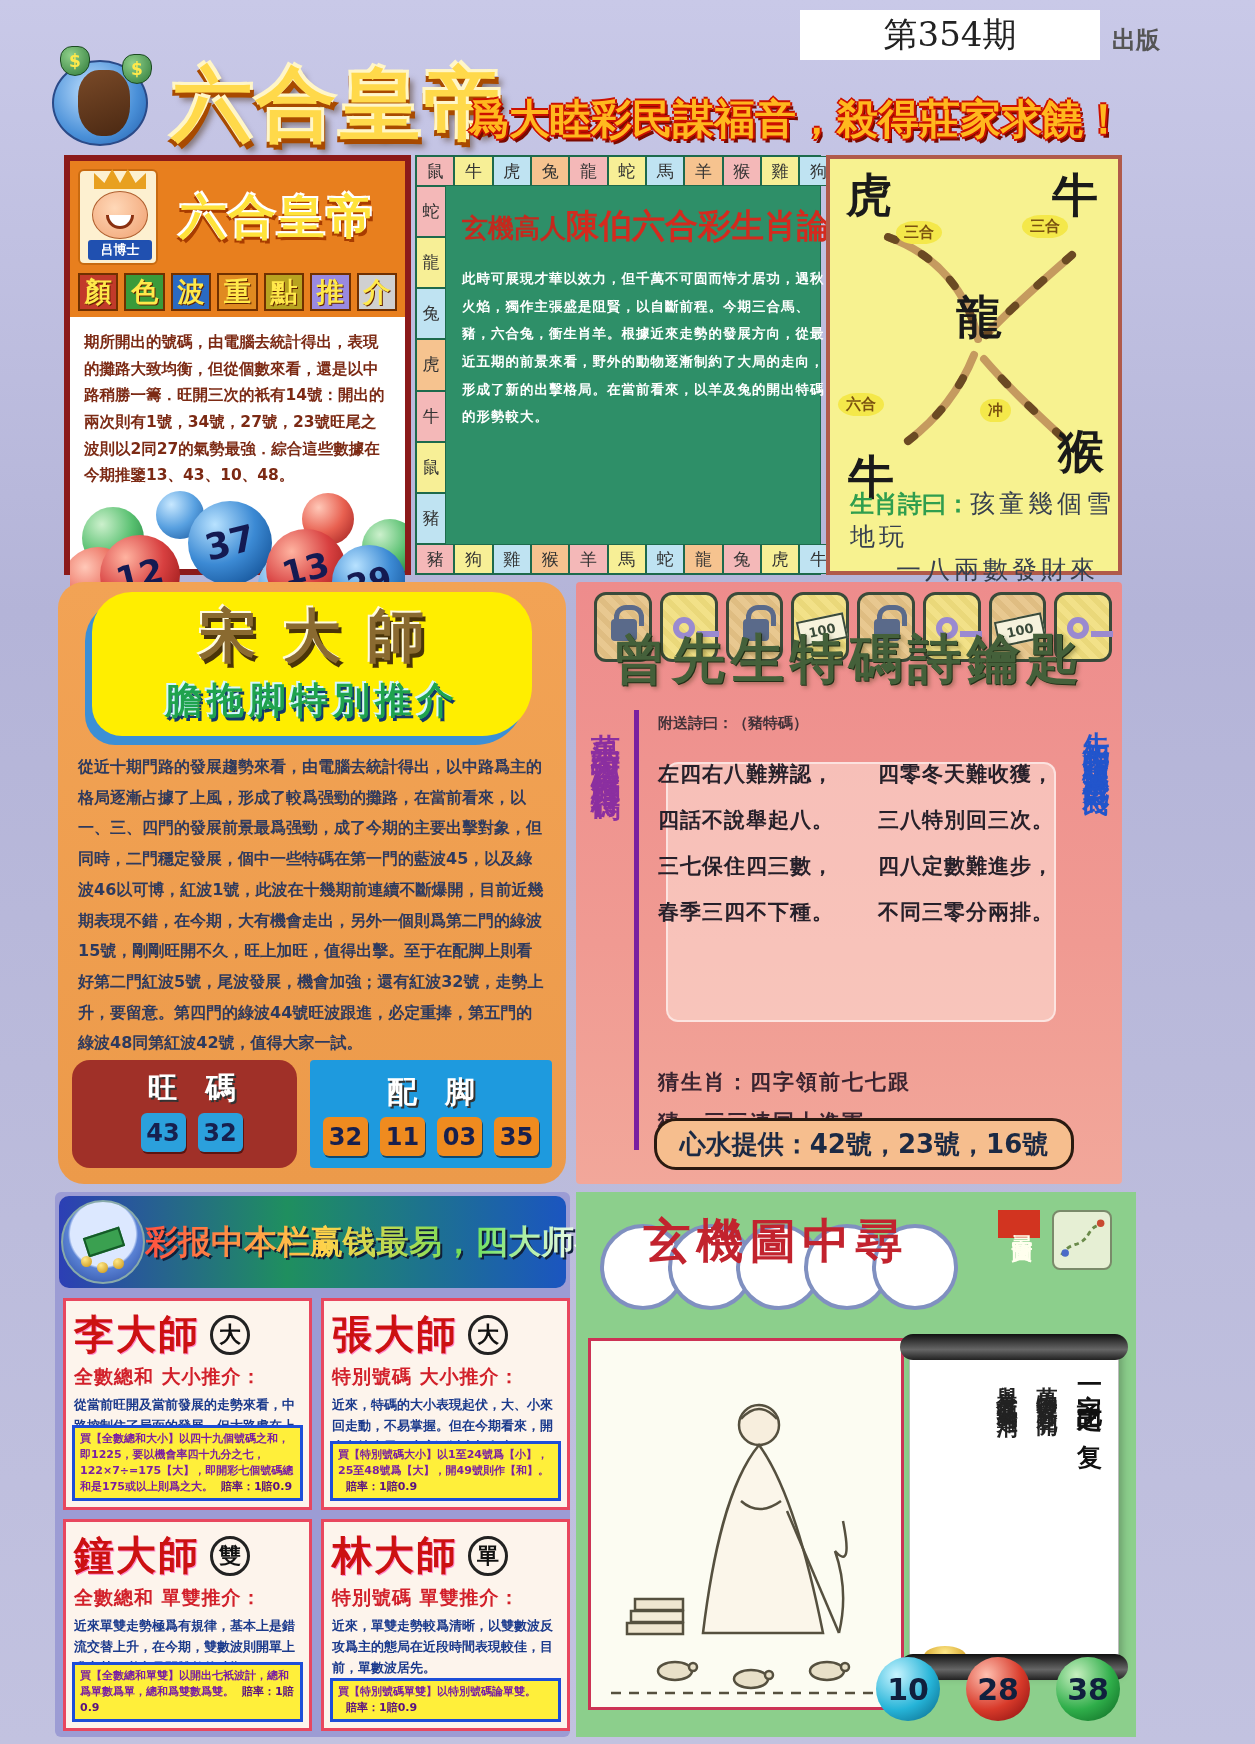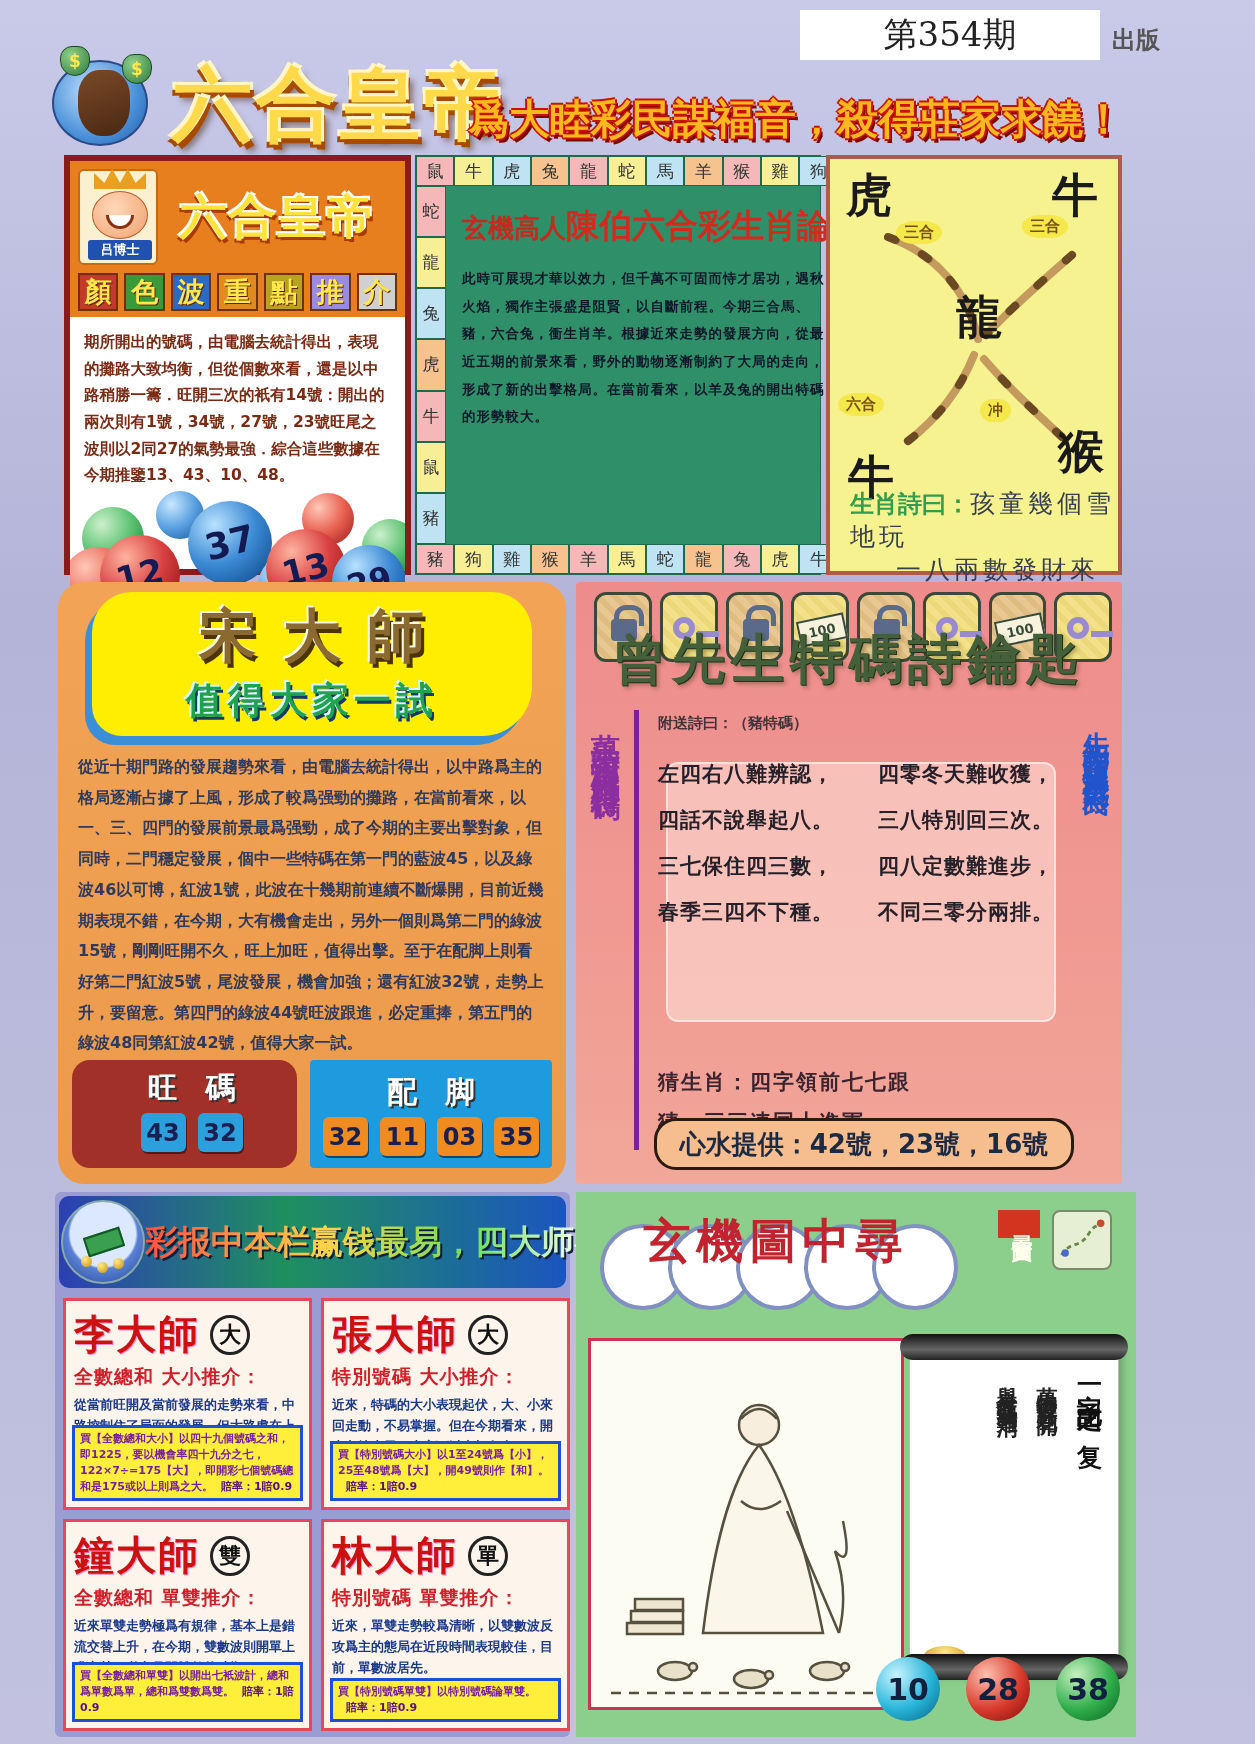--- a/index.html
+++ b/index.html
@@ -75,21 +75,21 @@
   .zt { flex: 1; display:flex; align-items:center; justify-content:center; font-size: 17px;
     border: 1px solid #1d6a4c; color:#333; }
   .zstrip .zt:nth-child(4n+1){background:#f4b8b8;} .zstrip .zt:nth-child(4n+2){background:#f7ef96;}
   .zstrip .zt:nth-child(4n+3){background:#bfe3f2;} .zstrip .zt:nth-child(4n){background:#f6c38f;}
   .zb-top { grid-area: 1 / 1 / 2 / 4; } .zb-bottom { grid-area: 3 / 1 / 4 / 4; }
   .zb-left { grid-area: 2 / 1 / 3 / 2; } .zb-right { grid-area: 2 / 3 / 3 / 4; }
   .pb-center { grid-area: 2 / 2 / 3 / 3; padding: 18px 16px 6px 16px; }
   .pb-title { text-align: center; white-space: nowrap; margin-bottom: 16px; }
   .pb-title .t1 { font-size: 26px; font-weight: bold; color: #c42a1e; }
   .pb-title .t2 { font-size: 33px; font-weight: bold; color: #d42a1e; margin-top: 14px; }
-  .pb-body { font-size: 13.5px; font-weight: bold; color: #0f172a; line-height: 2.05; letter-spacing: 1px; }
+  .pb-body { font-size: 13.5px; font-weight: bold; color: #ffffff; line-height: 2.05; letter-spacing: 1px; }
   
   .panel-c { position: absolute; top: 155px; left: 826px; width: 296px; height: 420px;
     background: #f7f290; border: 4px solid #b05a4a; }
   .pc-char { position: absolute; font-size: 46px; font-weight: bold; color: #1a1a1a;
     font-family: "DejaVu Serif","Liberation Serif",serif; }
   .pc-lab { position: absolute; background: #f4e84a; color: #7a5210; font-size: 15px; font-weight: bold;
     padding: 2px 8px; border-radius: 50%/60%; }
   .pc-poem { position: absolute; left: 20px; top: 328px; width: 272px; }
   .pc-poem .lab { color: #2f9e4e; font-size: 24px; font-weight: bold; }
   .pc-poem .ln { color: #37404f; font-size: 25px; letter-spacing: 4px;
@@ -360,21 +360,21 @@
     <span class="pc-lab" style="left:150px;top:240px;">冲</span>
     <div class="pc-poem">
       <span class="lab">生肖詩曰：</span><span class="ln">孩童幾個雪地玩</span>
       <div class="ln ln2">一八兩數發財來</div>
     </div>
   </div>
 
   <div class="panel-d">
     <div class="pd-blob">
       <div class="pd-name">宋大師</div>
-      <div class="pd-sub">值得大家一試</div>
+      <div class="pd-sub">膽拖脚特別推介</div>
     </div>
     <div class="pd-body">從近十期門路的發展趨勢來看，由電腦去統計得出，以中路爲主的格局逐漸占據了上風，形成了較爲强勁的攤路，在當前看來，以一、三、四門的發展前景最爲强勁，成了今期的主要出擊對象，但同時，二門穩定發展，個中一些特碼在第一門的藍波45，以及綠波46以可博，紅波1號，此波在十幾期前連續不斷爆開，目前近幾期表現不錯，在今期，大有機會走出，另外一個則爲第二門的綠波15號，剛剛旺開不久，旺上加旺，值得出擊。至于在配脚上則看好第二門紅波5號，尾波發展，機會加強；還有紅波32號，走勢上升，要留意。第四門的綠波44號旺波跟進，必定重捧，第五門的綠波48同第紅波42號，值得大家一試。</div>
     <div class="pd-boxes">
       <div class="box-hot">
         <div class="box-lab">旺碼</div>
         <div class="chips">
             <span class="chip">43</span>
             <span class="chip">32</span>
           </div>
       </div>

